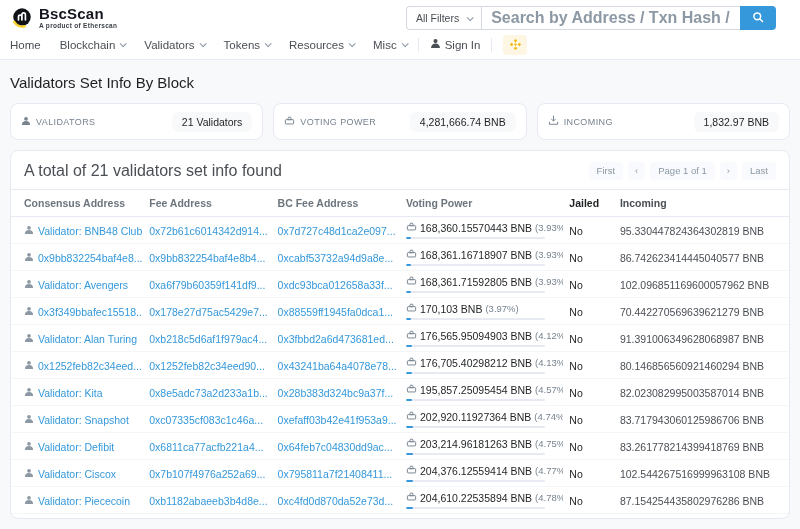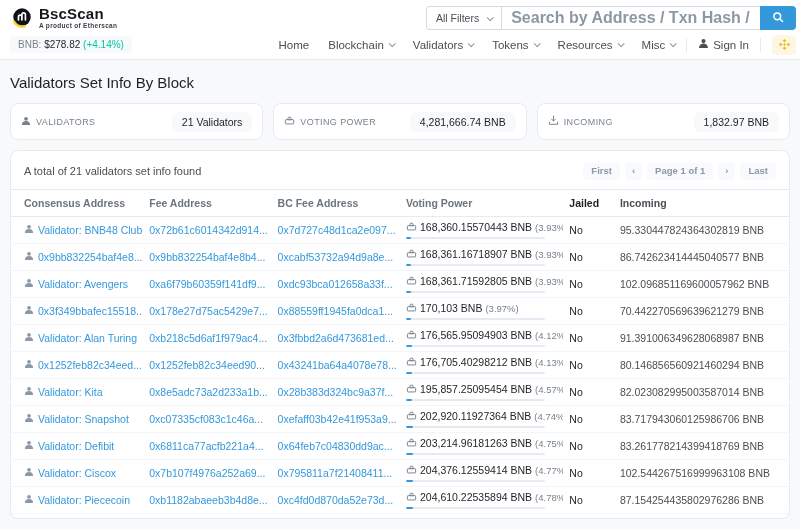--- a/index.html
+++ b/index.html
@@ -7,21 +7,21 @@
     --dark:#1e2022; --grey:#77838f; --body-grey:#4a4f55;
     --border:#e7eaf3; --bg:#f8f9fa; --chip:#f8fafd;
   }
   *{box-sizing:border-box;margin:0;padding:0;}
   html,body{width:800px;height:529px;overflow:hidden;}
   body{font-family:"Liberation Sans","DejaVu Sans",sans-serif;background:var(--bg);color:var(--dark);}
   a{text-decoration:none;cursor:pointer;}
   button{font-family:inherit;background:none;border:none;cursor:pointer;}
 
   
-  .topbar{background:#fff;border-bottom:1px solid var(--border);padding:4px 4px 0 10px;}
+  .topbar{background:#fff;border-bottom:1px solid var(--border);padding:4px 24px 0 10px;}
   .row1{display:flex;justify-content:space-between;align-items:center;height:28px;}
   .brand{display:flex;align-items:center;gap:5px;}
   .logo-icon svg{display:block;}
   .brand-text{display:flex;flex-direction:column;line-height:1;}
   .brand-name{font-weight:700;font-size:15px;color:#14171f;letter-spacing:.2px;}
   .brand-tagline{font-size:6.5px;color:#3b3f46;font-weight:700;letter-spacing:.3px;margin-top:2px;}
   .search{display:flex;align-items:stretch;height:24px;width:370px;}
   .filter-btn{display:flex;align-items:center;gap:8px;border:1px solid #d5dae2;border-right:none;border-radius:4px 0 0 4px;background:#fff;padding:0 9px;font-size:10.5px;color:var(--body-grey);text-align:right;}
   .chev{width:5px;height:5px;border-right:1.3px solid #8c98a4;border-bottom:1.3px solid #8c98a4;transform:rotate(45deg) translateY(-1px);display:inline-block;}
   .search-input{flex:1;border:1px solid #d5dae2;border-right:none;padding:0 9px;font-size:16px;color:var(--dark);outline:none;font-family:inherit;font-weight:bold;}
@@ -49,23 +49,23 @@
   
   .cards{display:flex;gap:10px;margin-top:12px;}
   .card{flex:1;background:#fff;border:1px solid var(--border);border-radius:8px;padding:7px 10px;display:flex;justify-content:space-between;align-items:center;height:37px;}
   .card-label{display:flex;align-items:center;gap:5px;font-size:9px;letter-spacing:.4px;color:var(--grey);font-weight:400;}
   .card-label svg{color:var(--grey);flex:none;}
   .card-badge{background:var(--bg);border-radius:6px;padding:4px 10px;font-size:10.5px;color:var(--dark);}
 
   
   .panel{background:#fff;border:1px solid var(--border);border-radius:8px;margin-top:10px;padding-bottom:4px;overflow:hidden;}
   .panel-top{display:flex;justify-content:space-between;align-items:center;padding:11px 13px 9px 13px;}
-  .summary{font-size:11px;color:var(--body-grey);}
+  .summary{font-size:16px;color:var(--body-grey);}
   .pagination{display:flex;gap:5px;}
-  .page-btn{background:var(--chip);color:#8c98a4;font-size:9.5px;border-radius:4px;padding:4px 8px;line-height:1;font-weight:bold;}
+  .page-btn{background:var(--chip);color:#8c98a4;font-size:9.5px;border-radius:4px;padding:4px 8px;line-height:1;}
   .page-btn.arrow{padding:4px 7px;}
   table{width:100%;border-collapse:collapse;table-layout:fixed;}
   thead th{font-size:10.5px;font-weight:700;color:#6c757d;text-align:left;padding:7px 6px;border-top:1px solid var(--border);border-bottom:1px solid var(--border);}
   th.c1,td.c1{width:17%;padding-left:13px;}
   th.c2,td.c2{width:16.5%;}
   th.c3,td.c3{width:16.5%;}
   th.c4,td.c4{width:21%;}
   th.c5,td.c5{width:6.5%;}
   th.c6,td.c6{width:22.5%;}
   tbody td{font-size:10.5px;padding:4px 6px 3px 6px;border-bottom:1px solid #f4f5f8;vertical-align:middle;white-space:nowrap;overflow:hidden;}
@@ -108,25 +108,20 @@
         <span>
           <svg width="12" height="12" viewBox="0 0 16 16" fill="none" stroke="#fff" stroke-width="2" stroke-linecap="round">
               <circle cx="7" cy="7" r="4.5"></circle>
               <path d="M10.7 10.7L14 14"></path>
             </svg>
         </span>
       </button>
     </div>
   </div>
   <div class="row2">
-    <div class="price-badge">
-      <span class="grey">BNB:</span>
-      <span class="dark">$278.82</span>
-      <span class="green">(+4.14%)</span>
-    </div>
     <nav class="nav">
       <div class="nav-items">
   <button class="nav-item">
     <span class="lbl">Home</span>
 
   </button>
 
   <button class="nav-item">
     <span class="lbl">Blockchain</span>
     <span class="chev"></span>

